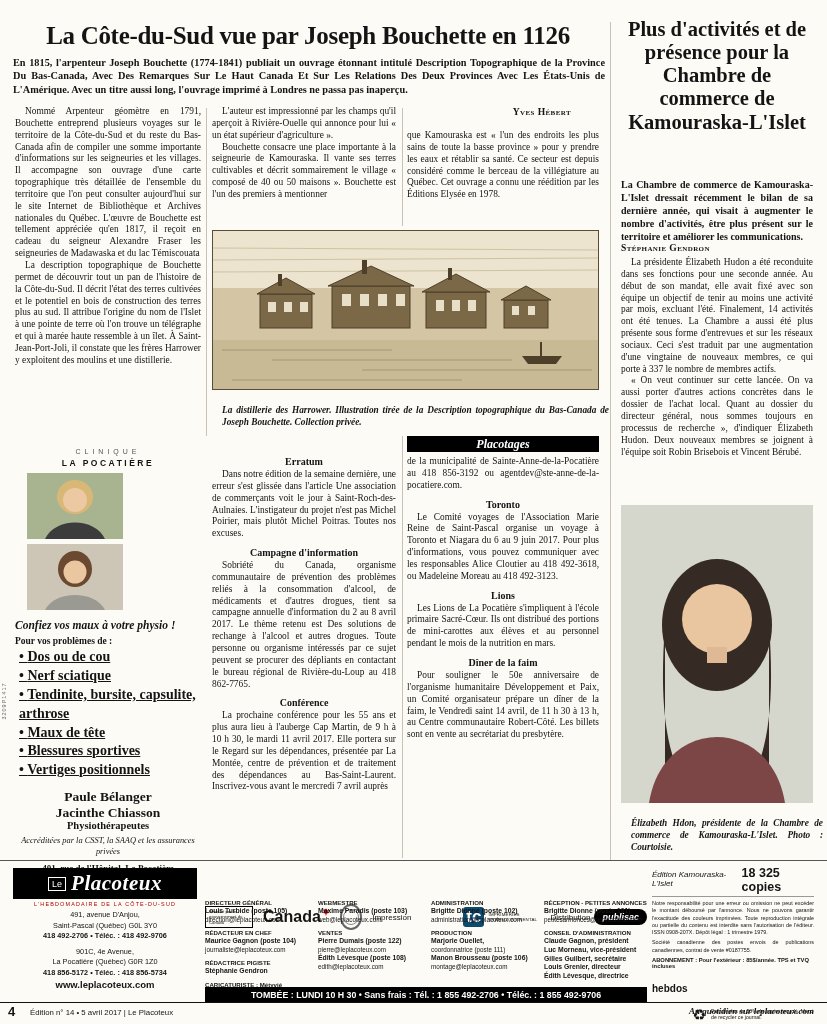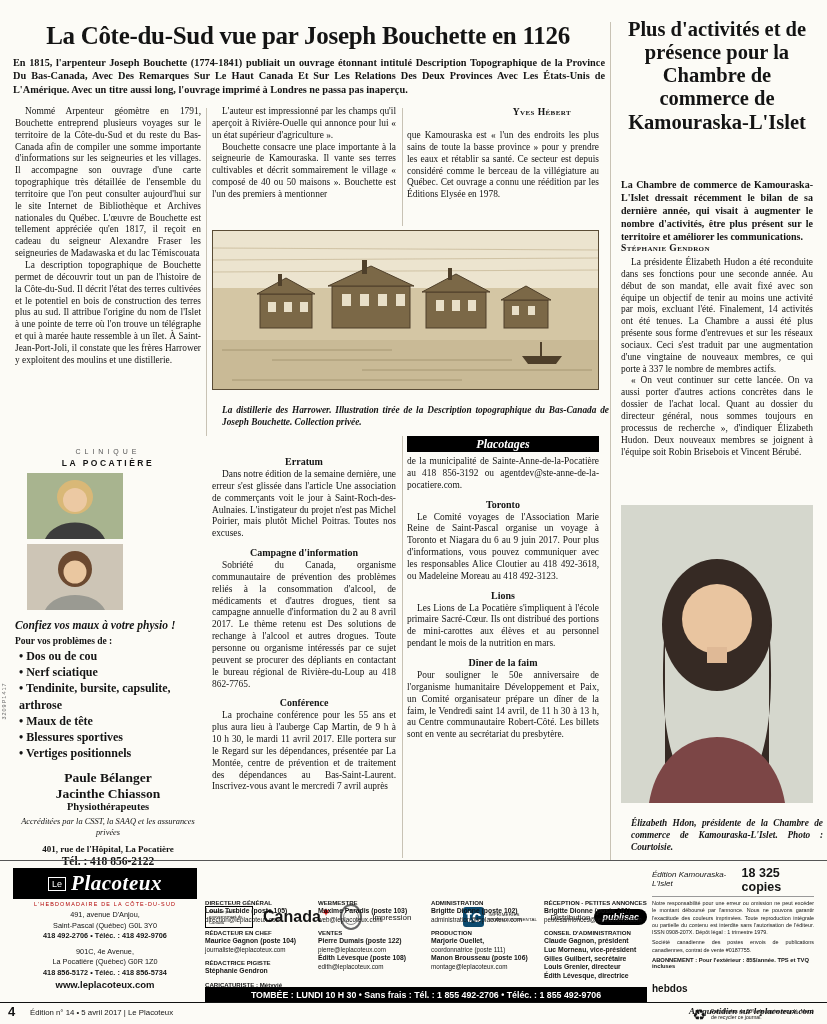--- a/index.html
+++ b/index.html
@@ -48,21 +48,21 @@
     font-family:"Liberation Sans",sans-serif; font-size:5.5px; color:#666; letter-spacing:1px; }
   .clinic { display:block; font-family:"Liberation Sans",sans-serif; font-size:7px; letter-spacing:4px; color:#555; }
   .brand-row { display:flex; align-items:flex-end; justify-content:center; gap:1px; margin-top:1px; }
   .brand { color:#5b2d83; font-size:31px; font-style:italic; font-weight:700; line-height:0.9; }
   .loc { display:block; font-family:"Liberation Sans",sans-serif; font-weight:700; font-size:8.5px; letter-spacing:2.5px; margin-top:3px; }
   .ad-photo { width:96px; height:66px; margin:5px 0 0 14px; }
   .ad-photo svg { display:block; width:100%; height:100%; }
   .ad-tagline { font-style:italic; font-weight:700; font-size:11.5px; text-align:left; margin:9px 0 5px 2px; }
   .ad-prob-title { font-weight:700; font-size:9.5px; text-align:left; margin:0 0 2px 2px; }
   .ad-list { list-style:none; margin:0; padding:0 0 0 6px; text-align:left; }
-  .ad-list li { font-size:12px; font-weight:700; line-height:1.35; }
+  .ad-list li { font-size:14px; font-weight:700; line-height:1.35;text-decoration:underline; }
   .ad-list li::before { content:"• "; }
   .ad-names { margin-top:9px; }
   .ad-name { font-size:13.5px; font-weight:700; line-height:1.15; }
   .ad-prof { font-size:10.5px; font-weight:700; }
   .ad-accr { font-size:8.4px; font-style:italic; line-height:1.25; margin:5px 6px 0; }
   .ad-addr { font-weight:700; font-size:9px; margin:6px 0 0; }
   .ad-phone { font-weight:700; font-size:11.5px; margin:1px 0 0; }
 
   
   .right-lede { position:absolute; left:621px; top:178px; width:192px; margin:0;

